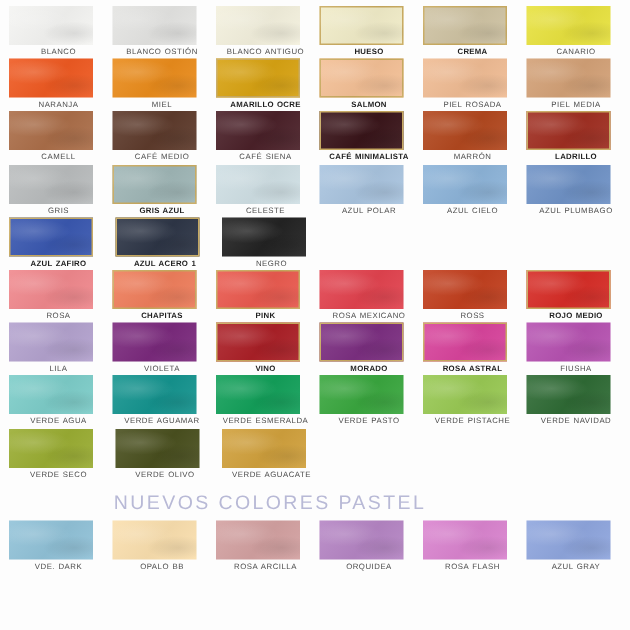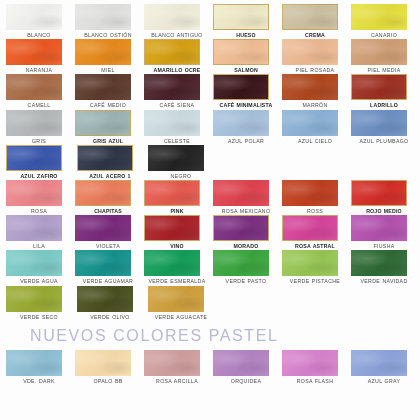--- a/index.html
+++ b/index.html
@@ -68,24 +68,25 @@
     text-align: center;
     text-transform: uppercase;
     word-spacing: 0.5px;
   }
   .label.bold {
     font-weight: bold;
     color: #1d1d1d;
     letter-spacing: 0.2px;
   }
   .section-title {
-    font-size: 16px;
+    font-size: 13px;
     letter-spacing: 1.6px;
     color: #b8b9d6;
     font-weight: normal;
+    text-align: center;
     width: 300px;
     margin: 7px 0 5px 24px;
     text-transform: uppercase;
   }
 </style>
 </head>
 <body>
 
 <div id="sheet">
   <div id="rows-container">

